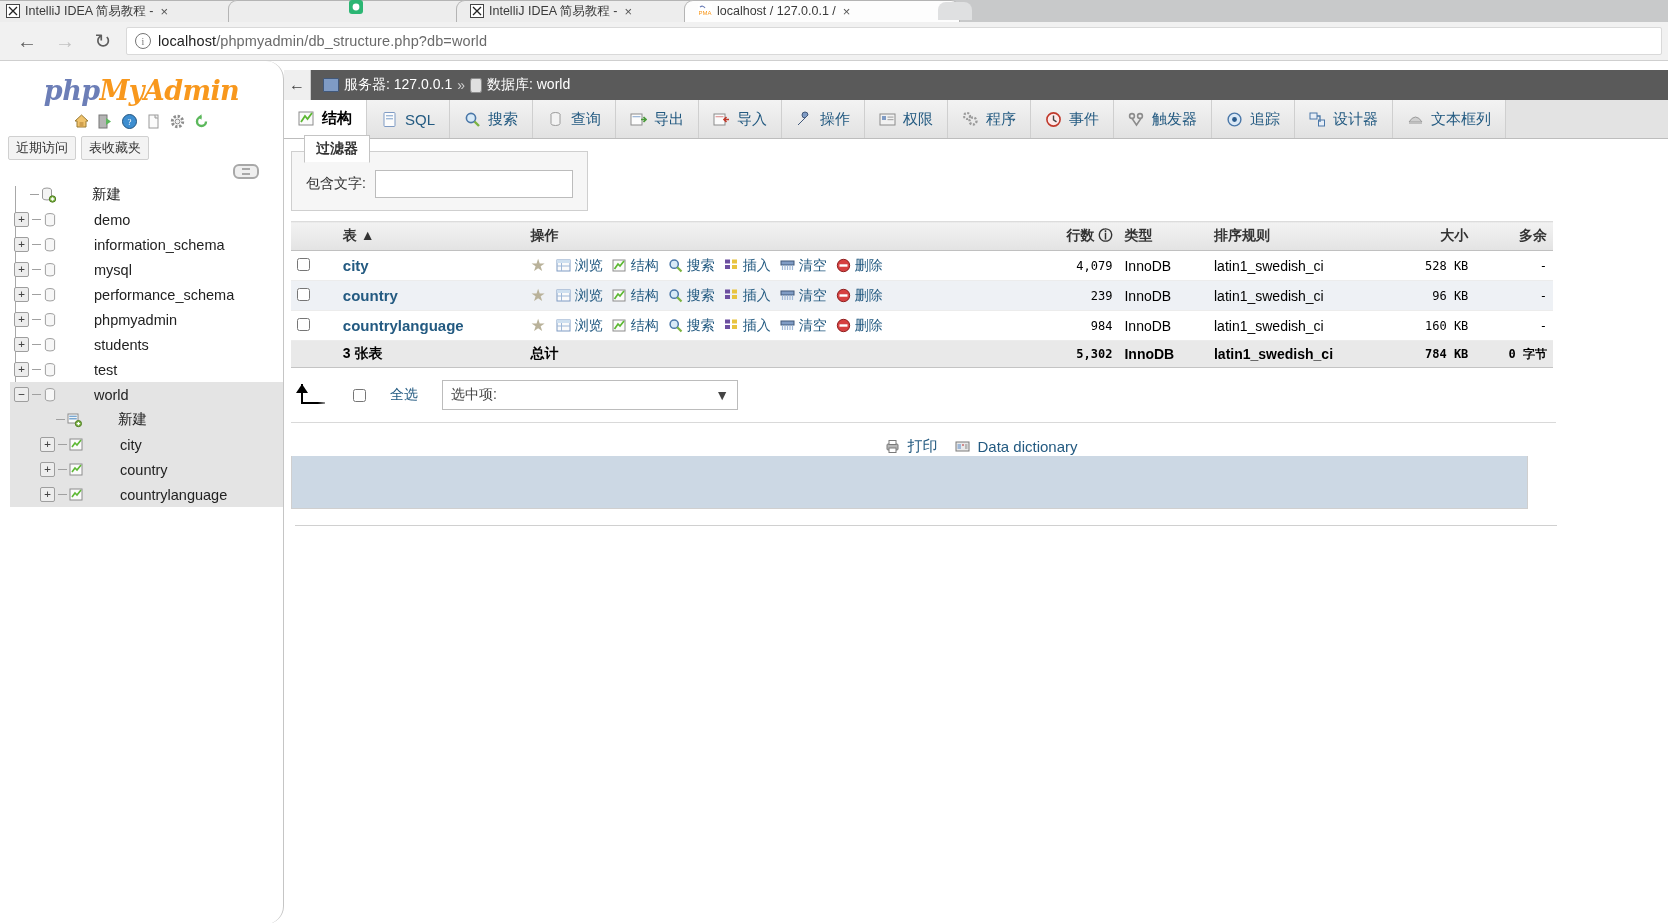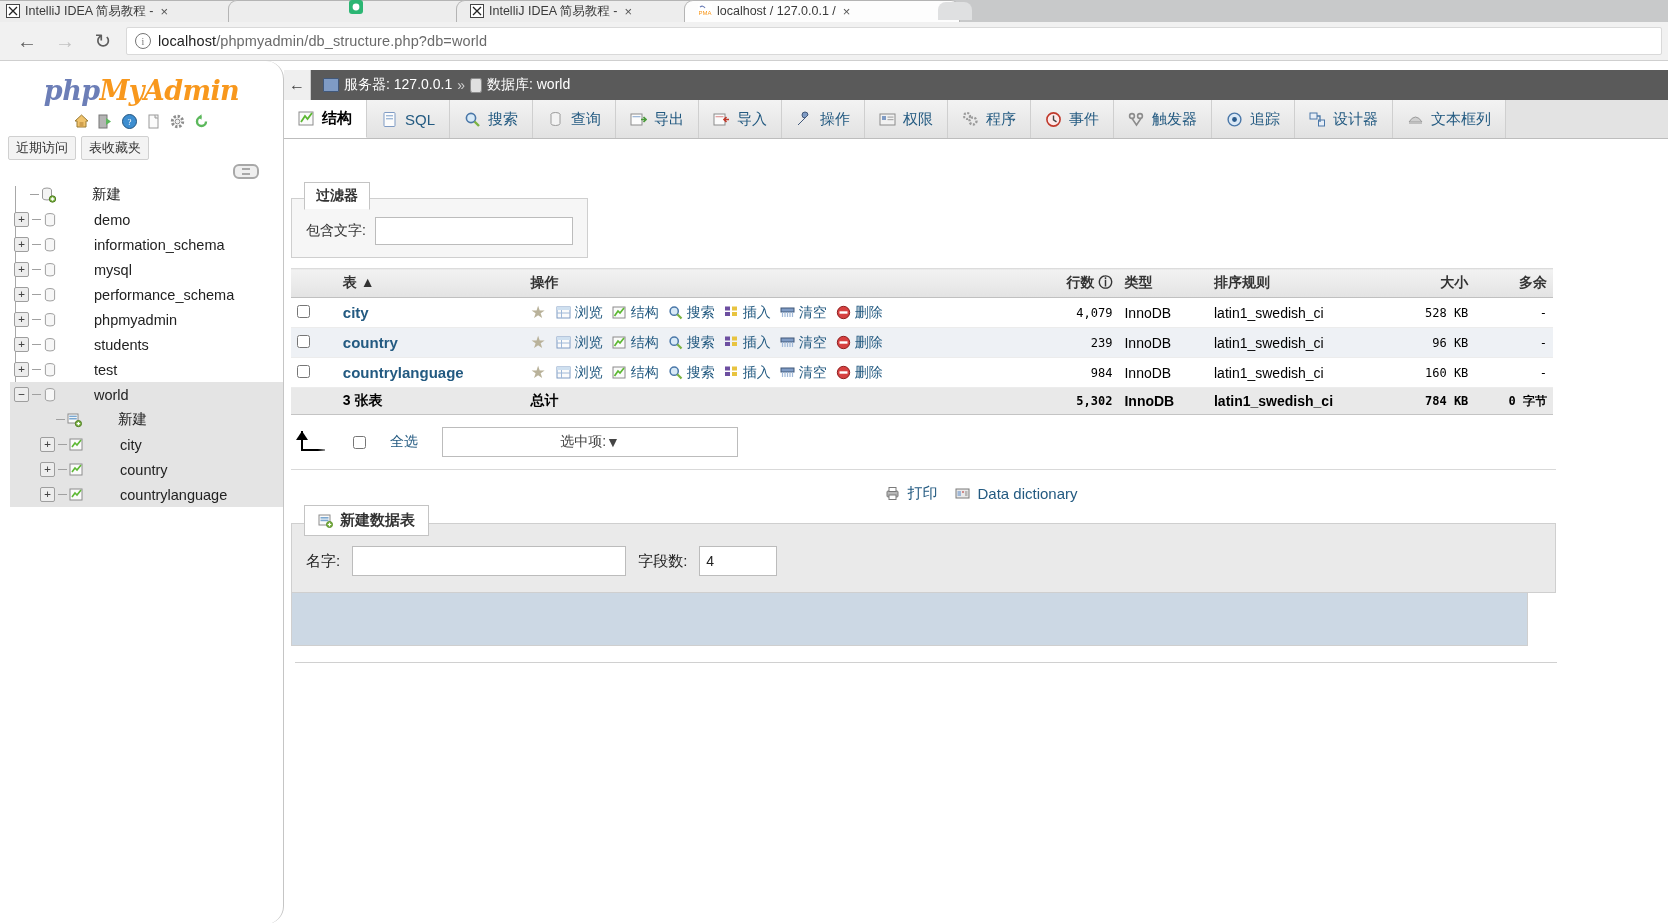--- a/index.html
+++ b/index.html
@@ -114,21 +114,21 @@
 
   .tabbar{display:flex;align-items:stretch;height:38px;background:#e3e3e3;border-bottom:1px solid #bdbdbd;}
   .mtab{
     display:flex;align-items:center;gap:7px;padding:0 14px;
     font-size:15px;color:#235a81;border-right:1px solid #cfcfcf;
     background:linear-gradient(#f3f3f3,#e2e2e2);white-space:nowrap;
   }
   .mtab.active{background:#fff;color:#000;font-weight:bold;border-bottom:1px solid #fff;}
   .mtab .micon{width:17px;height:17px;flex:none;position:relative;display:inline-block;}
 
-  .content{padding:24px 0 0 7px;margin-top:23px;}
+  .content{padding:0 0 0 7px;}
 
   
   .fieldset{border:1px solid #cfcfcf;background:#f6f6f6;margin:12px 0 0 0;position:relative;
             padding:18px 14px 12px 14px;display:inline-block;}
   .legend{
     position:absolute;top:-17px;left:12px;background:#fff;border:1px solid #c4c4c4;
     padding:4px 11px;font-size:14px;font-weight:bold;color:#333;border-bottom:1px solid #f6f6f6;
   }
   .filterrow{display:flex;align-items:center;gap:9px;}
   .filterrow label{font-size:14px;color:#333;}
@@ -157,21 +157,21 @@
 
   .selrow{display:flex;align-items:center;gap:24px;margin-top:12px;padding-left:4px;}
   .arrowmark{width:34px;height:22px;position:relative;}
   .arrowmark:before{content:"";position:absolute;left:6px;top:0;width:2px;height:18px;background:#000;}
   .arrowmark:after{content:"";position:absolute;left:6px;bottom:2px;width:24px;height:2px;background:#000;
      background:linear-gradient(to right,#000 70%,#999 100%);}
   .uparrow{position:absolute;left:1px;top:0;width:0;height:0;border-left:6px solid transparent;
      border-right:6px solid transparent;border-bottom:9px solid #000;}
   .selall{color:#235a81;font-size:14px;}
   .selbox{width:278px;height:28px;border:1px solid #bcbcbc;background:#fff;display:flex;
-     align-items:center;justify-content:center;padding:0 8px;font-size:14px;color:#444;}
+     align-items:center;justify-content:space-between;padding:0 8px;font-size:14px;color:#444;}
   .hr{border:none;border-top:1px solid #d9d9d9;margin:12px 0 0 0;width:1265px;}
 
   .linksrow{display:flex;align-items:center;gap:18px;margin-top:14px;padding-left:4px;justify-content:center;}
   .linkitem{display:flex;align-items:center;gap:7px;color:#235a81;font-size:15px;text-decoration:none;}
 
   .newtblfs{border:1px solid #cfcfcf;background:#eaeaea;margin:20px 0 0 0;position:relative;
             padding:22px 14px 16px 14px;width:1235px;}
   .newtbl-legend{
     position:absolute;top:-19px;left:12px;background:#fff;border:1px solid #c4c4c4;
     padding:5px 13px;font-size:15px;font-weight:bold;color:#333;
@@ -807,38 +807,18 @@
                 <rect x="1" y="3" width="13" height="9" fill="#e9e9e9" stroke="#7a7a7a"></rect>
                 <rect x="2.5" y="5" width="3.5" height="5" fill="#9fb8d8"></rect>
                 <rect x="7" y="5" width="2" height="2" fill="#d08b8b"></rect>
                 <rect x="10" y="5" width="2.5" height="5" fill="#b8b8b8"></rect>
               </svg>
           </span>
           <span>Data dictionary</span>
         </a>
       </div>
 
-      <div class="newtblfs">
-        <div class="newtbl-legend">
-          <span class="opicon">
-            <svg width="15" height="15" viewBox="0 0 15 15">
-                <rect x="1" y="2" width="11" height="10" fill="#fbfbfb" stroke="#8c8c8c"></rect>
-                <rect x="2.5" y="4" width="8" height="1.6" fill="#7aa7d0"></rect>
-                <rect x="2.5" y="6.6" width="8" height="1.6" fill="#7aa7d0"></rect>
-                <circle cx="11.5" cy="11.5" r="3" fill="#7cb342" stroke="#5b8f2b"></circle>
-                <path d="M11.5 9.8 v3.4 M9.8 11.5 h3.4" stroke="#fff" stroke-width="1.2"></path>
-              </svg>
-          </span>
-          <span>新建数据表</span>
-        </div>
-        <div class="formrow">
-          <label>名字:</label>
-          <input class="nameinput" type="text" value="" style="">
-          <label>字段数:</label>
-          <input class="numinput" type="text" value="4" style="">
-        </div>
-      </div>
       <div class="bluebar"></div>
       <hr class="bottomrule">
 
     </div>
   </div>
 </div>
 
 </body></html>

